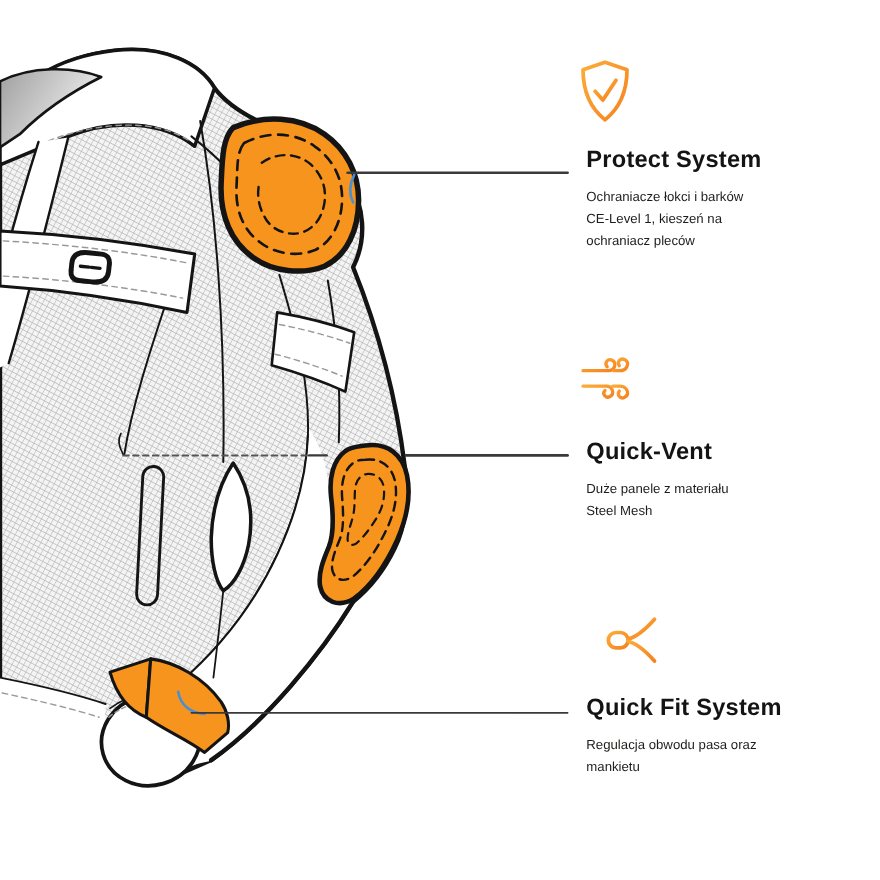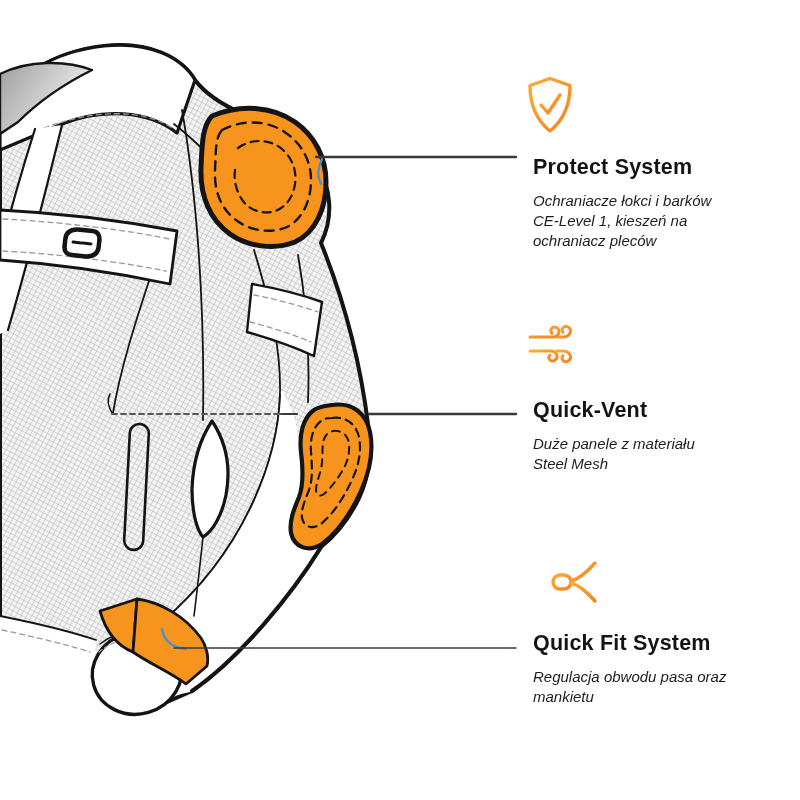--- a/index.html
+++ b/index.html
@@ -1,28 +1,28 @@
 <!DOCTYPE html>
 <html><head>
 <meta charset="utf-8">
 <style>
   html,body{margin:0;padding:0;background:#ffffff;}
   body{width:800px;height:800px;font-family:"Liberation Sans",sans-serif;}
   .stage{position:relative;width:800px;height:800px;background:#ffffff;overflow:hidden;}
   .jacket-svg{position:absolute;top:0;left:0;}
   .callout{position:absolute;left:527px;width:262px;}
-  #callout-protect{top:76px;}
+  #callout-protect{top:54px;}
   #callout-vent{top:321px;}
   #callout-fit{top:556px;}
   .callout .icon{display:block;}
   .callout h3{margin:0 0 0 6px;font-size:21.5px;line-height:22px;font-weight:bold;color:#141414;letter-spacing:.2px;}
   #callout-protect h3{margin-top:22px;}
   #callout-vent h3{margin-top:26px;}
   #callout-fit h3{margin-top:26px;}
-  .callout p{margin:13px 0 0 6px;width:252px;font-size:15px;line-height:20px;color:#1d1d1b;white-space:pre-line;font-style:italic;}
+  .callout p{margin:13px 0 0 6px;width:252px;font-size:12px;line-height:20px;color:#1d1d1b;white-space:pre-line;}
 </style>
 </head>
 <body>
 
 <div class="stage">
 
   <svg class="jacket-svg" width="800" height="800" viewBox="0 0 800 800">
     <defs>
       <pattern id="mesh" width="4.8" height="4.8" patternUnits="userSpaceOnUse" patternTransform="rotate(28)">
         <rect width="4.8" height="4.8" fill="#f4f4f4"></rect>

